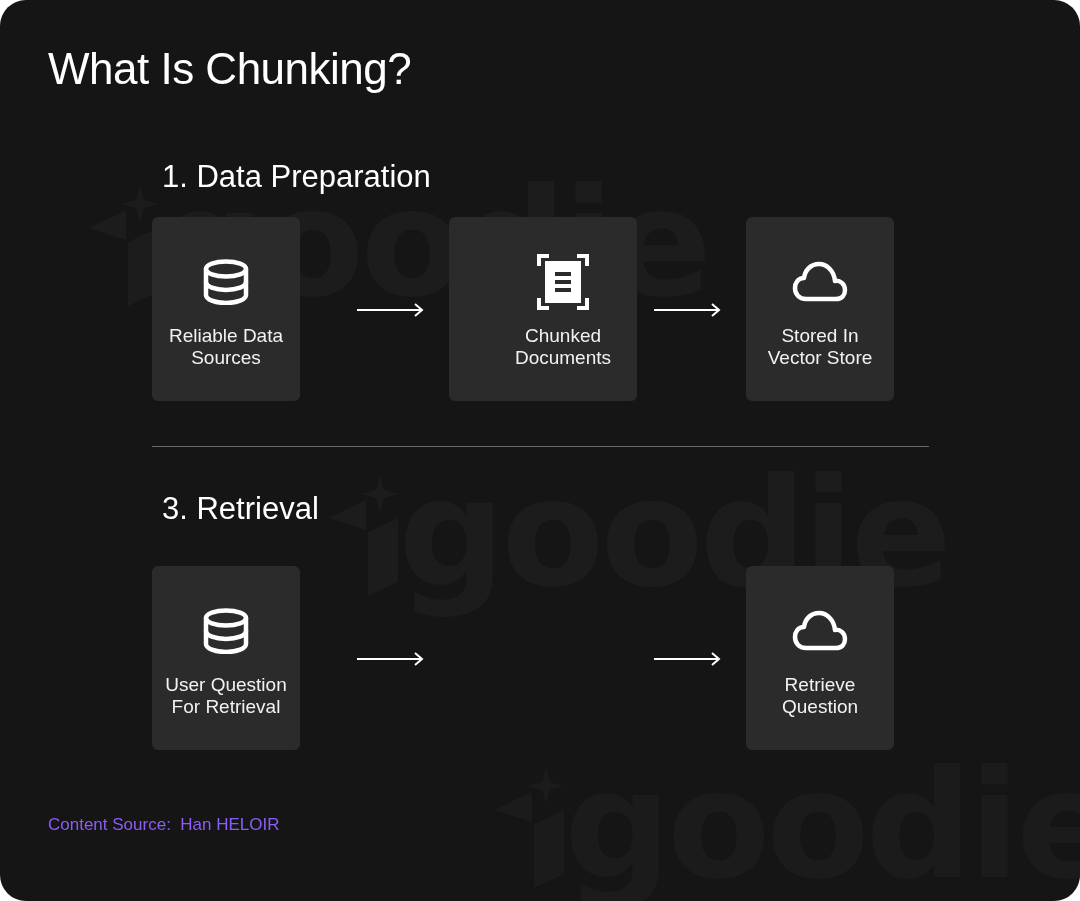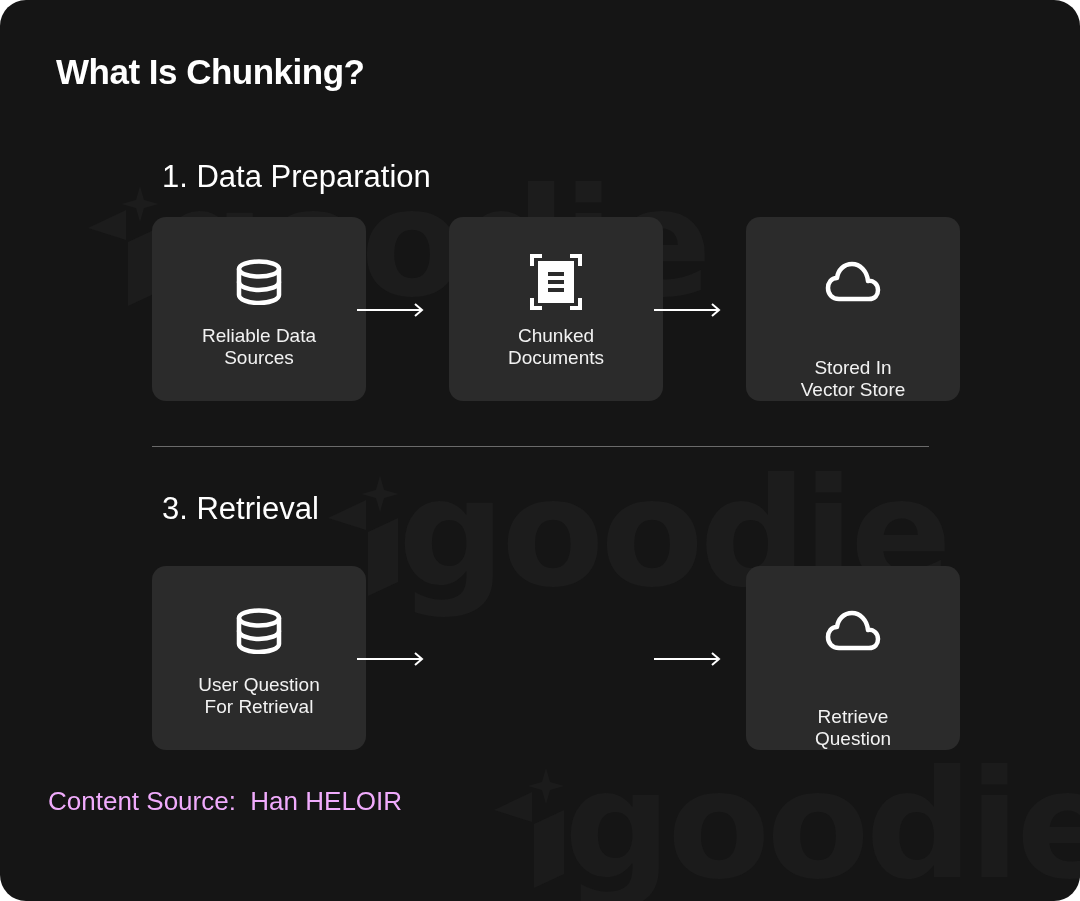--- a/index.html
+++ b/index.html
@@ -13,55 +13,55 @@
     position: absolute; color: #1e1e1e; font-family: "DejaVu Sans", sans-serif;
     font-weight: bold; letter-spacing: -4px; line-height: 1; white-space: nowrap;
     pointer-events: none;
   }
   .watermark .mark { display: inline-block; vertical-align: top; }
   .wm1 { left: 88px; top: 168px; font-size: 150px; color: #1c1c1c; }
   .wm2 { left: 328px; top: 458px; font-size: 150px; color: #1c1c1c; }
   .wm3 { left: 494px; top: 750px; font-size: 150px; color: #1b1b1b; }
 
   .title {
-    position: absolute; left: 48px; top: 44px; font-size: 35px; font-weight: bold;
-    letter-spacing: -0.5px; margin: 8px;
+    position: absolute; left: 48px; top: 44px; font-size: 44px; font-weight: normal;
+    letter-spacing: -0.5px; margin: 0;
   }
   .section-title {
     position: absolute; left: 162px; font-size: 31px; font-weight: normal; margin: 0;
   }
   .st1 { top: 159px; }
   .st2 { top: 491px; }
 
   .row { position: absolute; left: 152px; width: 772px; height: 184px; }
   .row1 { top: 217px; }
   .row2 { top: 566px; }
 
   .card {
-    position: absolute; top: 0; width: 214px; height: 184px; background: #2b2b2b;
-    border-radius: 14px; display: flex; flex-direction: column; align-items: center;
+    position: absolute; top: 0; width: 148px; height: 184px; background: #2b2b2b;
+    border-radius: 6px; display: flex; flex-direction: column; align-items: center;
   }
   .card.c0 { left: 0; }
-  .card.c1 { left: 297px; }
-  .card.c2 { left: 594px; gap: 32px; }
+  .card.c1 { left: 297px; padding-left: 40px; }
+  .card.c2 { left: 594px; }
   .card .icon { margin-top: 38px; width: 56px; height: 54px; display: flex; align-items: center; justify-content: center; }
   .card .label {
     margin-top: 16px; font-size: 19px; line-height: 22px; text-align: center; color: #f2f2f2;
     white-space: pre-line;
   }
 
   .arrow { position: absolute; top: 86px; width: 68px; height: 14px; }
   .arrow.a0 { left: 204px; }
   .arrow.a1 { left: 501px; }
 
   .divider {
     position: absolute; left: 152px; top: 446px; width: 777px; height: 1px; background: #6a6a6a;
   }
   .footer {
-    position: absolute; left: 48px; top: 786px; font-size: 26px; color: #f0abfc; white-space: pre;
+    position: absolute; left: 48px; top: 815px; font-size: 17px; color: #8b5cf6; white-space: pre;
   }
 </style>
 </head>
 <body>
 
 <div class="canvas">
 
   <div class="watermark wm1">
     <svg class="mark" width="70" height="150" viewBox="0 0 70 150">
       <polygon points="0,60 38,42 38,72" fill="currentColor"></polygon>

